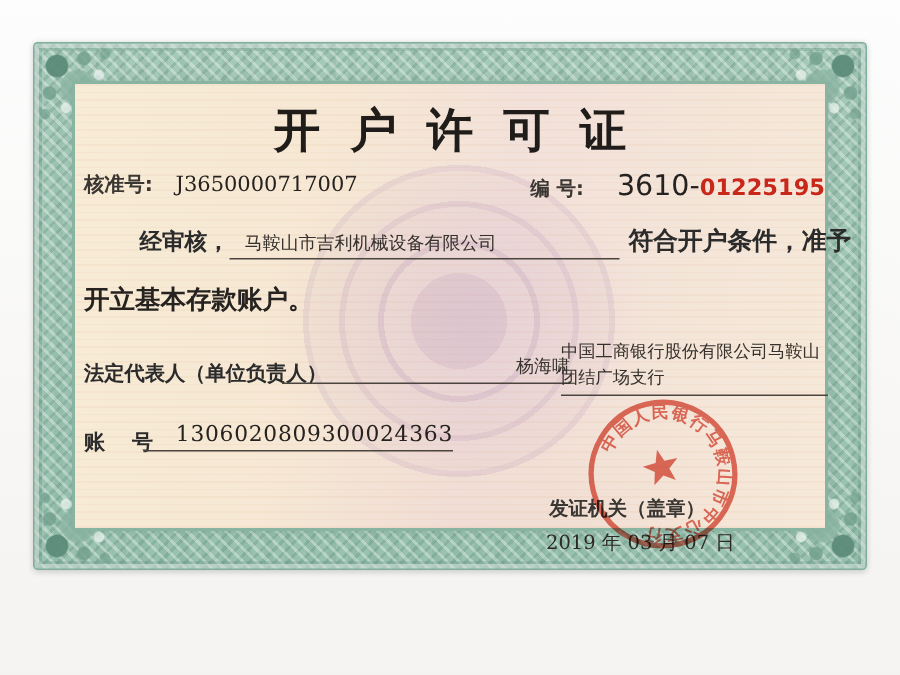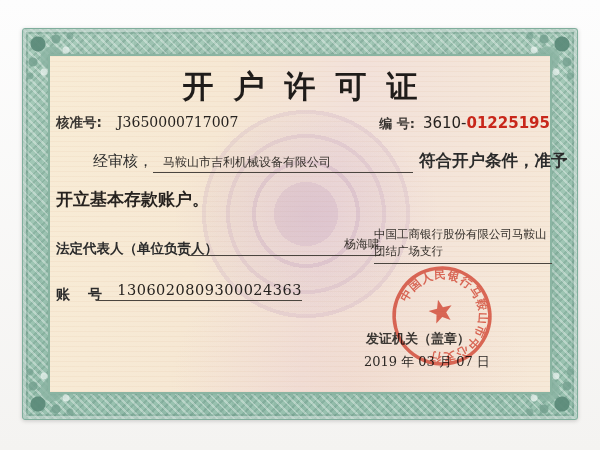--- a/index.html
+++ b/index.html
@@ -4,21 +4,21 @@
 <style>
   html,body{margin:0;padding:0;}
   body{
     width:600px;height:450px;position:relative;overflow:hidden;
     background:linear-gradient(180deg,#fdfdfd,#f4f3f1);
     font-family:"DejaVu Sans","Liberation Sans",sans-serif;
     color:#2b2b2b;
   }
   
   .cert{
-    position:absolute;left:22px;top:28px;width:556px;height:392px;
+    position:absolute;left:22px;top:28px;width:556px;height:352px;
     background:
       repeating-linear-gradient(45deg, rgba(255,255,255,.32) 0 2px, rgba(255,255,255,0) 2px 6px),
       repeating-linear-gradient(-45deg, rgba(74,122,105,.22) 0 2px, rgba(0,0,0,0) 2px 6px),
       repeating-linear-gradient(90deg, rgba(96,140,124,.12) 0 6px, rgba(0,0,0,0) 6px 14px),
       linear-gradient(#a6cab9,#98c1af);
     box-shadow: inset 0 0 0 1px #7fae9c, inset 0 0 0 4px rgba(255,255,255,.38),
                 inset 0 0 0 6px rgba(96,140,124,.25), 0 1px 4px rgba(0,0,0,.18);
     border-radius:3px;
   }
   .corn{
@@ -55,41 +55,41 @@
   .t{position:absolute;white-space:nowrap;}
   .title{
     left:0;top:10px;width:100%;text-align:center;
     font-family:"DejaVu Serif","Liberation Serif",serif;
     font-weight:bold;font-size:31px;letter-spacing:20px;padding-left:20px;
     box-sizing:border-box;color:#1f1c1a;
   }
   .lbl{font-weight:bold;font-size:13.5px;color:#3a3632;}
   .serifv{font-family:"DejaVu Serif","Liberation Serif",serif;color:#26221f;text-align:right;}
   .row1{left:43px;top:94px;display:flex;align-items:baseline;}
-  .row1 .pre{font-weight:normal;font-size:15px;}
+  .row1 .pre{font-weight:bold;font-size:15px;}
   .u{border-bottom:1px solid #4a453f;}
   .company{width:246px;font-size:12px;text-align:left;padding:0 4px 1px 10px;color:#35302b;}
   .row1 .suf{font-weight:bold;font-size:16.5px;margin-left:6px;}
   .line2{left:6px;top:132px;font-weight:bold;font-size:17px;color:#26221f;}
   .legal-lbl{left:6px;top:184px;font-weight:bold;font-size:13.5px;}
   .legal-name{left:138px;top:180px;width:182px;font-size:12px;padding:0 0 2px 10px;color:#3a342e;text-align:right;}
   .bank-lbl{left:266px;top:190px;font-weight:bold;font-size:14.5px;}
   .bank-name{left:324px;top:170px;width:178px;font-size:11.5px;line-height:1.5;
              white-space:normal;border-bottom:1px solid #4a453f;padding-bottom:2px;color:#35302b;}
   .acct-lbl{left:6px;top:230px;font-weight:bold;font-size:14px;letter-spacing:2px;}
   .acct-val{left:46px;top:226px;width:200px;font-size:14.5px;letter-spacing:.5px;
             padding:0 0 2px 6px;}
   .issuer{left:316px;top:274px;font-weight:bold;font-size:13px;color:#3a3632;}
   .date{left:314px;top:297px;font-size:13px;font-family:"DejaVu Serif","Liberation Serif",serif;color:#2d2926;}
   .appr{left:6px;top:56px;}
   .appr .lbl{margin-right:10px;}
   .appr .serifv{font-size:14px;}
   .serial{top:57px;right:0px;}
-  .serial .lbl{font-size:13px;margin-right:8px;}
-  .serial .num{font-size:15px;color:#26221f;margin-top:12px;}
+  .serial .lbl{font-size:13px;margin-right:22px;}
+  .serial .num{font-size:19px;color:#26221f;margin-top:12px;}
   .serial .red{font-weight:600;font-size:15px;}
   
   .stamp{
     position:absolute;left:340px;top:208px;width:104px;height:104px;
     transform:rotate(-14deg);opacity:.82;mix-blend-mode:multiply;z-index:5;
   }
 </style>
 </head>
 <body>
 

